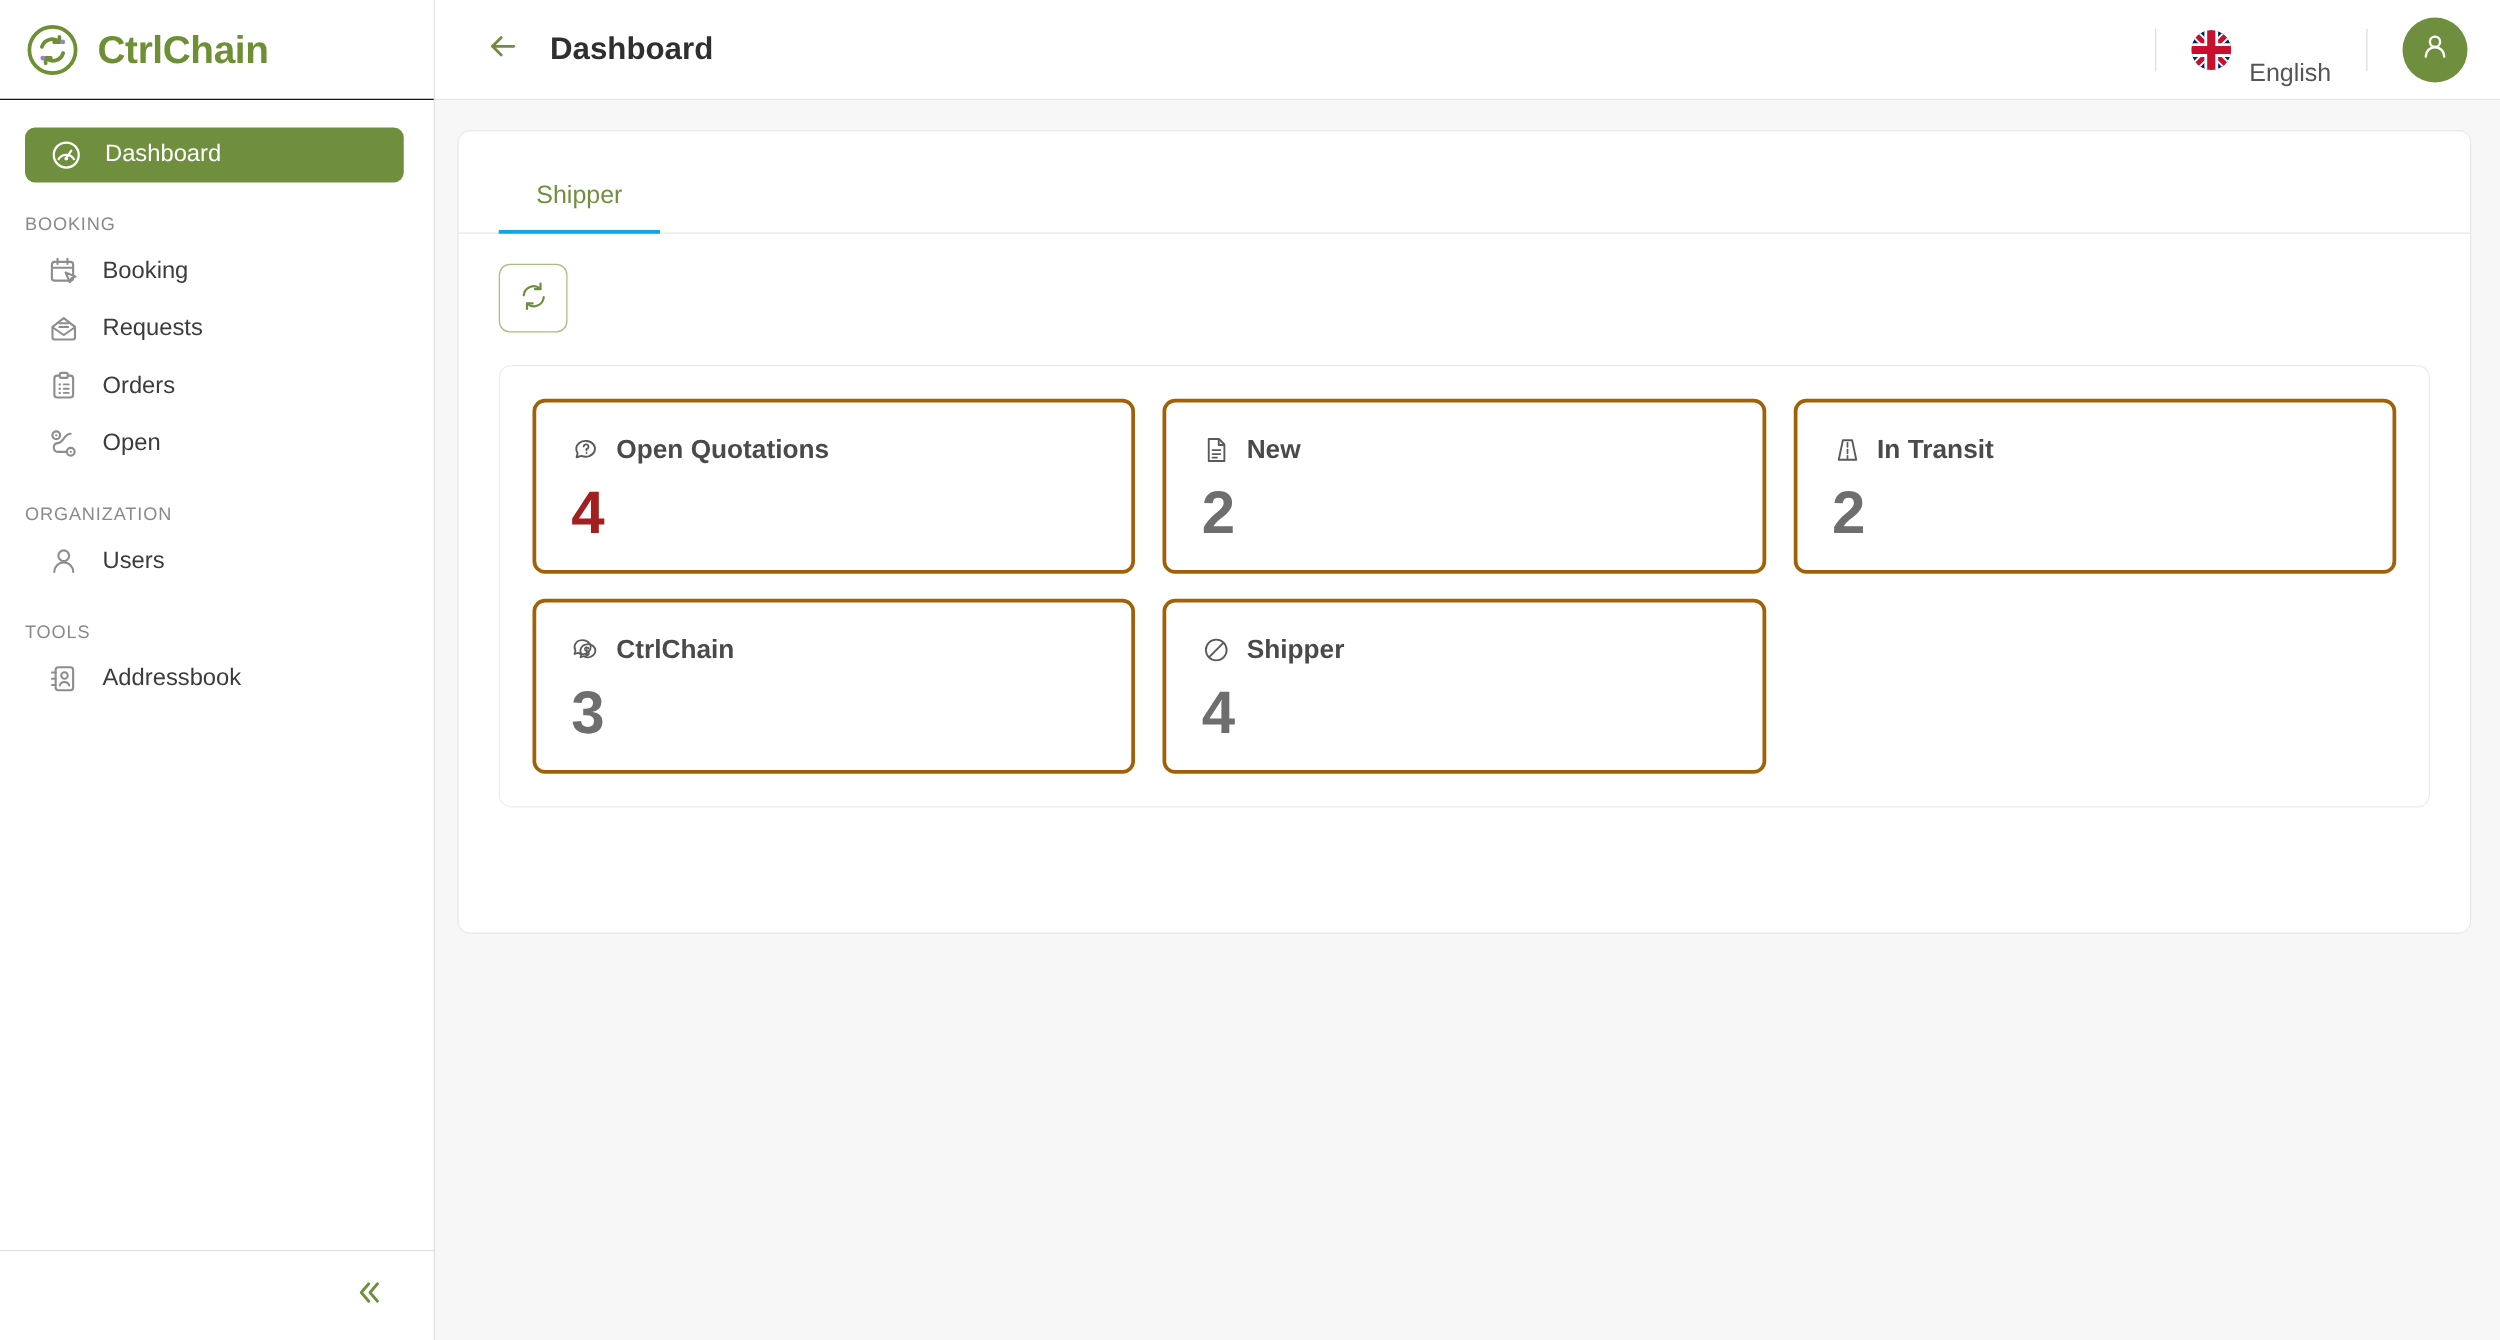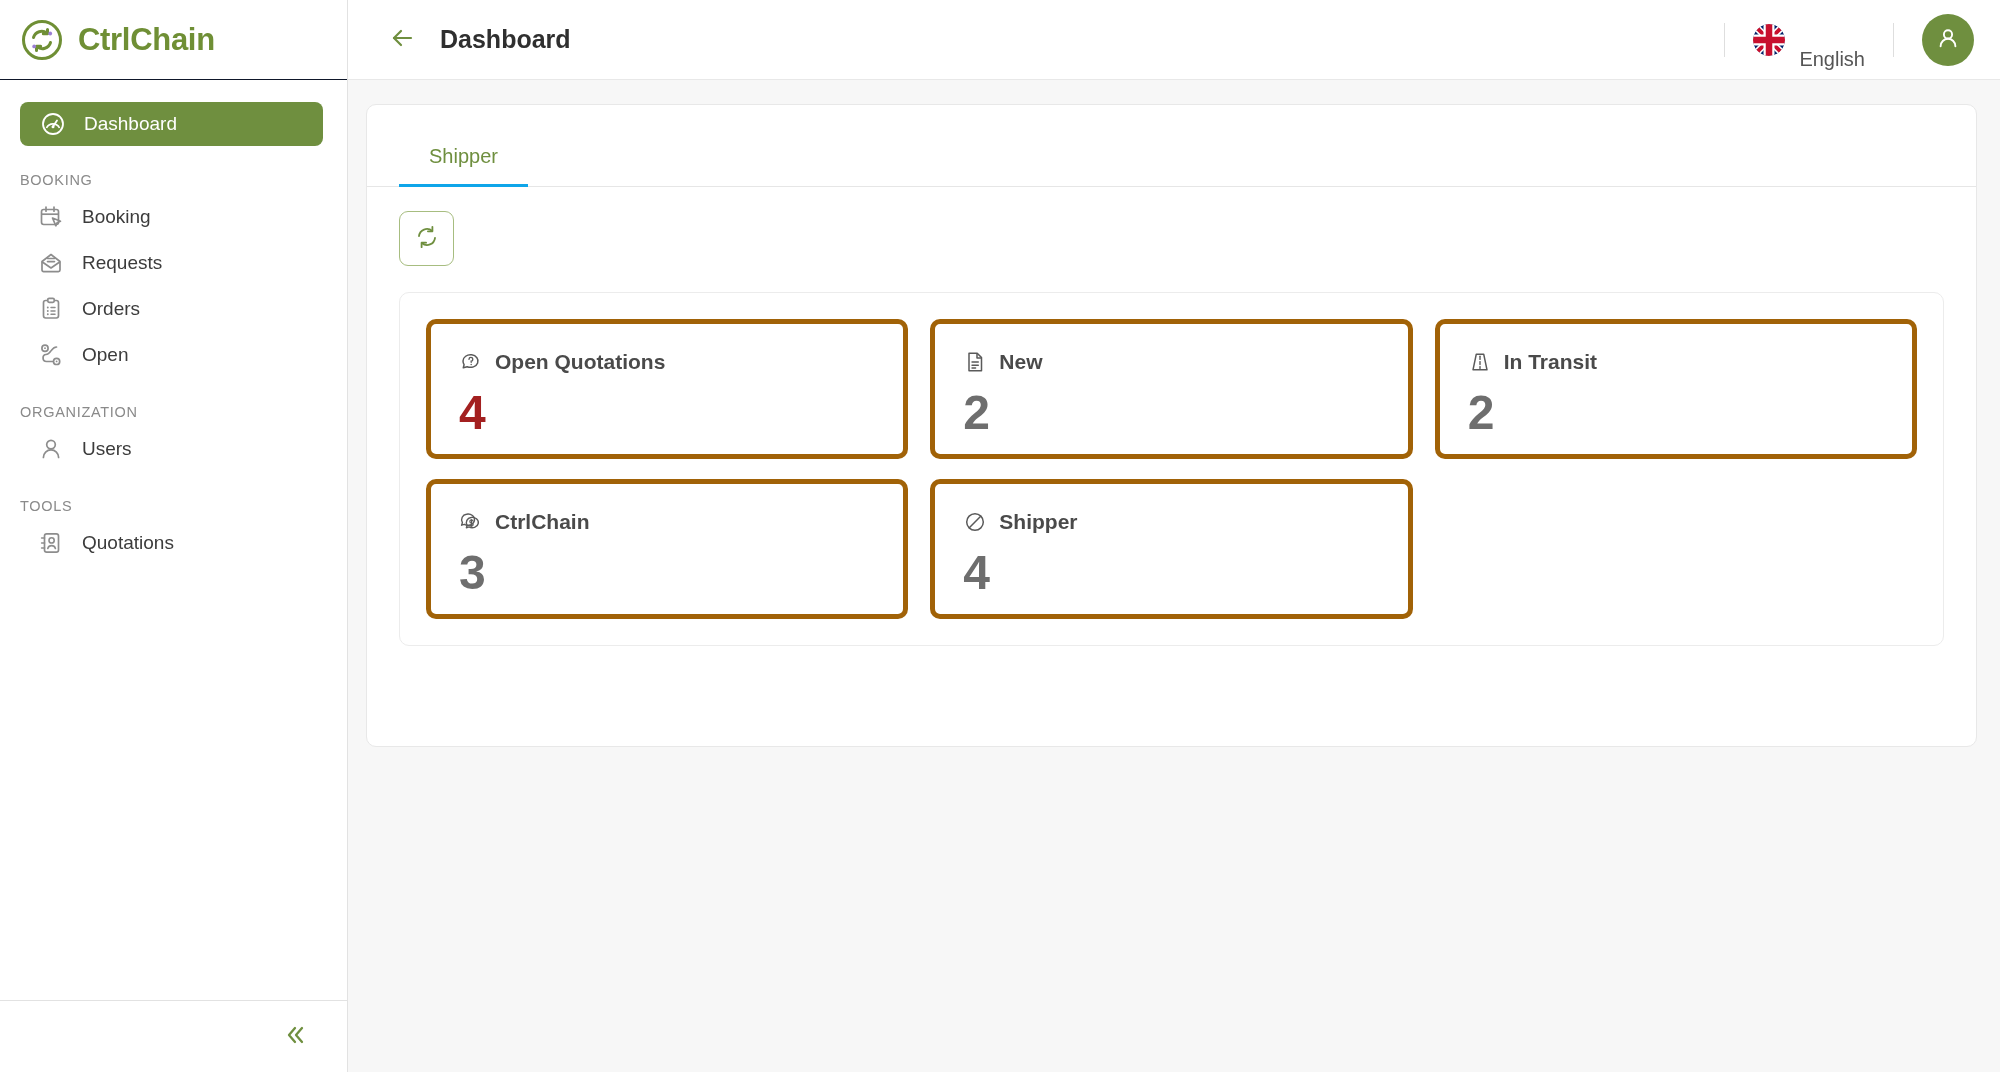--- a/index.html
+++ b/index.html
@@ -185,21 +185,21 @@
   .cards-outer {
     margin: 26px 32px 0 32px;
     border: 1px solid #ececec;
     border-radius: 10px;
     padding: 26px;
     display: grid;
     grid-template-columns: repeat(3, 1fr);
     gap: 20px 22px;
   }
   .stat-card {
-    border: 5px solid #a16207;
+    border: 3px solid #a16207;
     border-radius: 10px;
     background: #ffffff;
     padding: 26px 28px 24px 28px;
     height: 140px;
     cursor: pointer;
   }
   .stat-head {
     display: flex;
     align-items: center;
     gap: 12px;
@@ -329,21 +329,21 @@
         <span class="nav-icon">
           <svg viewBox="0 0 26 26" width="26" height="26">
             <rect x="6.5" y="3.8" width="14" height="18.4" rx="2.2" fill="none" stroke="#8d8d8d" stroke-width="1.7"></rect>
             <circle cx="13.6" cy="10.4" r="2.6" fill="none" stroke="#8d8d8d" stroke-width="1.6"></circle>
             <path d="M9.8 18.4 a4 4 0 0 1 7.6 0" fill="none" stroke="#8d8d8d" stroke-width="1.6" stroke-linecap="round"></path>
             <line x1="3.6" y1="8" x2="6.5" y2="8" stroke="#8d8d8d" stroke-width="1.6" stroke-linecap="round"></line>
             <line x1="3.6" y1="13" x2="6.5" y2="13" stroke="#8d8d8d" stroke-width="1.6" stroke-linecap="round"></line>
             <line x1="3.6" y1="18" x2="6.5" y2="18" stroke="#8d8d8d" stroke-width="1.6" stroke-linecap="round"></line>
           </svg>
         </span>
-        <span class="nav-label">Quotations</span>
+        <span class="nav-label">Addressbook</span>
       </div>
 
     </nav>
 
     <div class="sidebar-footer">
       <span>
         <svg viewBox="0 0 30 30" width="30" height="30">
           <path d="M14 8 L8 15 L14 22" fill="none" stroke="#6f8f3f" stroke-width="2.3" stroke-linecap="round" stroke-linejoin="round"></path>
           <path d="M21 8 L15 15 L21 22" fill="none" stroke="#6f8f3f" stroke-width="2.3" stroke-linecap="round" stroke-linejoin="round"></path>
         </svg>

